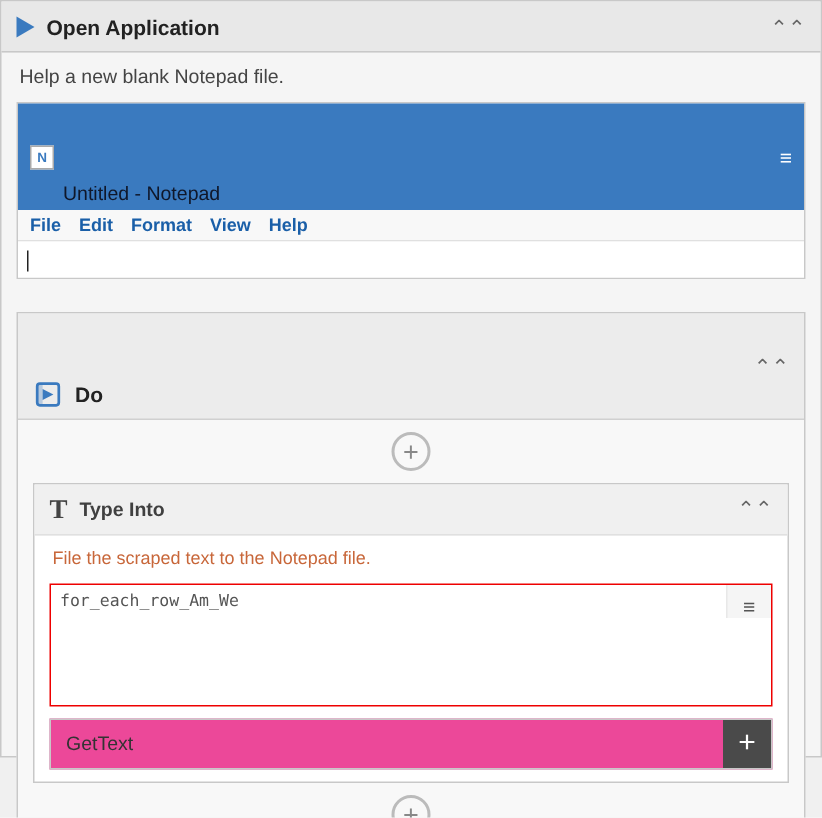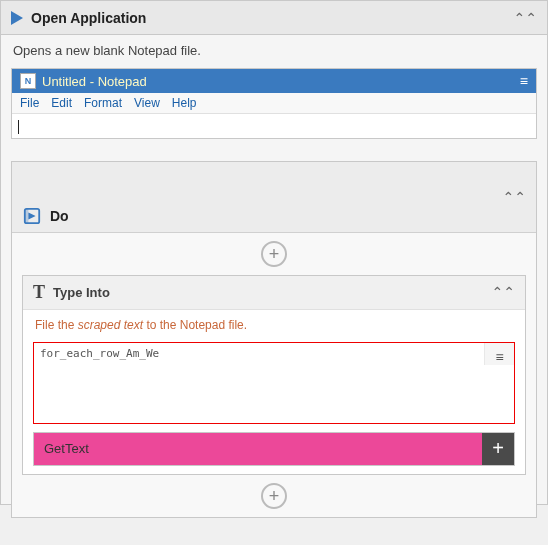--- a/index.html
+++ b/index.html
@@ -89,33 +89,35 @@
       border: 1px solid #aaa;
       display: flex;
       align-items: center;
       justify-content: center;
       font-size: 9px;
       color: #3a7abf;
       font-weight: bold;
     }
     .notepad-title {
       font-size: 13px;
-      color: #fef9c3;
+      color: #0f172a;
+      margin-top: 48px;
     }
     .notepad-menu-icon {
       color: #fff;
       font-size: 14px;
       cursor: pointer;
     }
     .notepad-menubar {
       display: flex;
       gap: 12px;
       padding: 3px 8px;
       background: #f8f8f8;
       border-bottom: 1px solid #e0e0e0;
+      font-weight: bold;
     }
     .notepad-menu-item {
       color: #1a5fa8;
       font-size: 12px;
       cursor: pointer;
     }
     .notepad-content {
       padding: 4px 6px;
       min-height: 22px;
       background: #fff;
@@ -294,21 +296,21 @@
 <div class="main-container">
 
   <div class="open-app-header">
     <div class="open-app-header-left">
       <div class="play-icon"></div>
       <span class="open-app-title">Open Application</span>
     </div>
     <span class="collapse-icon-double">⌃⌃</span>
   </div>
 
-  <div class="description-row">Opens a new blank Notepad file.</div>
+  <div class="description-row">Help a new blank Notepad file.</div>
 
   <div class="notepad-window">
     <div class="notepad-titlebar">
       <div class="notepad-titlebar-left">
         <div class="notepad-icon">
           <span>N</span>
         </div>
         <span class="notepad-title">Untitled - Notepad</span>
       </div>
       <span class="notepad-menu-icon">≡</span>
@@ -347,21 +349,21 @@
     <div class="type-into-card">
       <div class="type-into-header">
         <div class="type-into-header-left">
           <span class="type-icon">T</span>
           <span class="type-into-title">Type Into</span>
         </div>
         <span class="collapse-icon-double">⌃⌃</span>
       </div>
 
       <div class="type-into-desc">
-        <span>File the </span><span style="font-style:italic;">scraped text</span><span> to the Notepad file.</span>
+        <span>File the </span><span style="">scraped text</span><span> to the Notepad file.</span>
       </div>
 
       <div class="text-input-row">
         <textarea class="text-input-area" style="">for_each_row_Am_We</textarea>
         <div class="text-input-side">
           <span class="hamburger-icon">≡</span>
         </div>
       </div>
 
       <div class="gettext-row">

